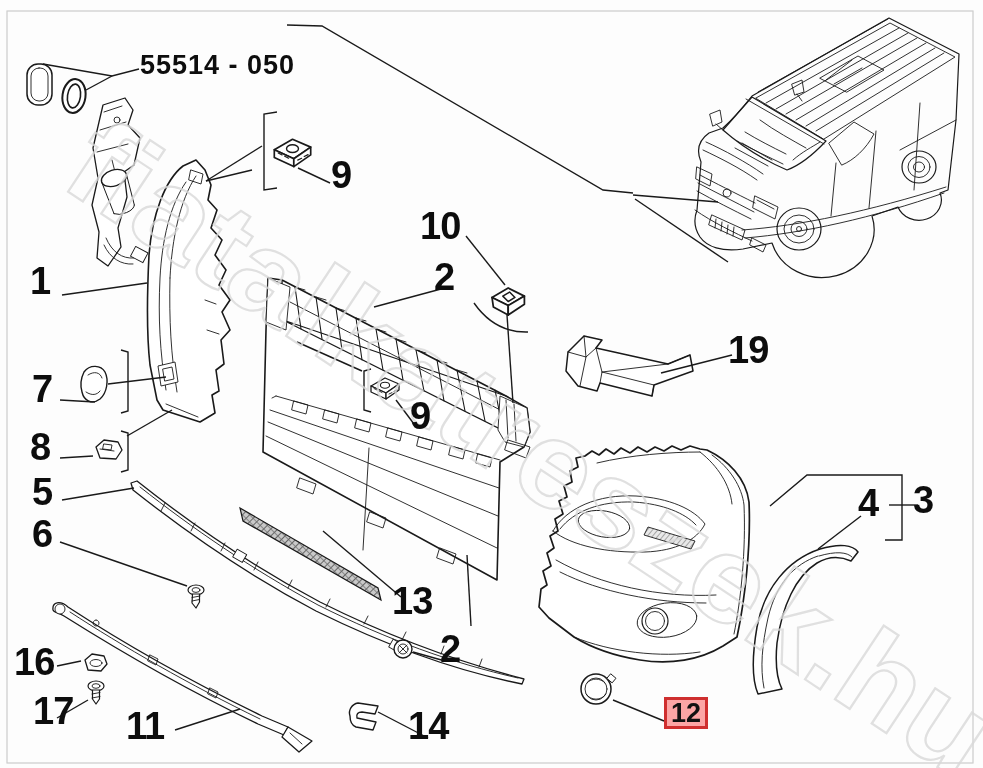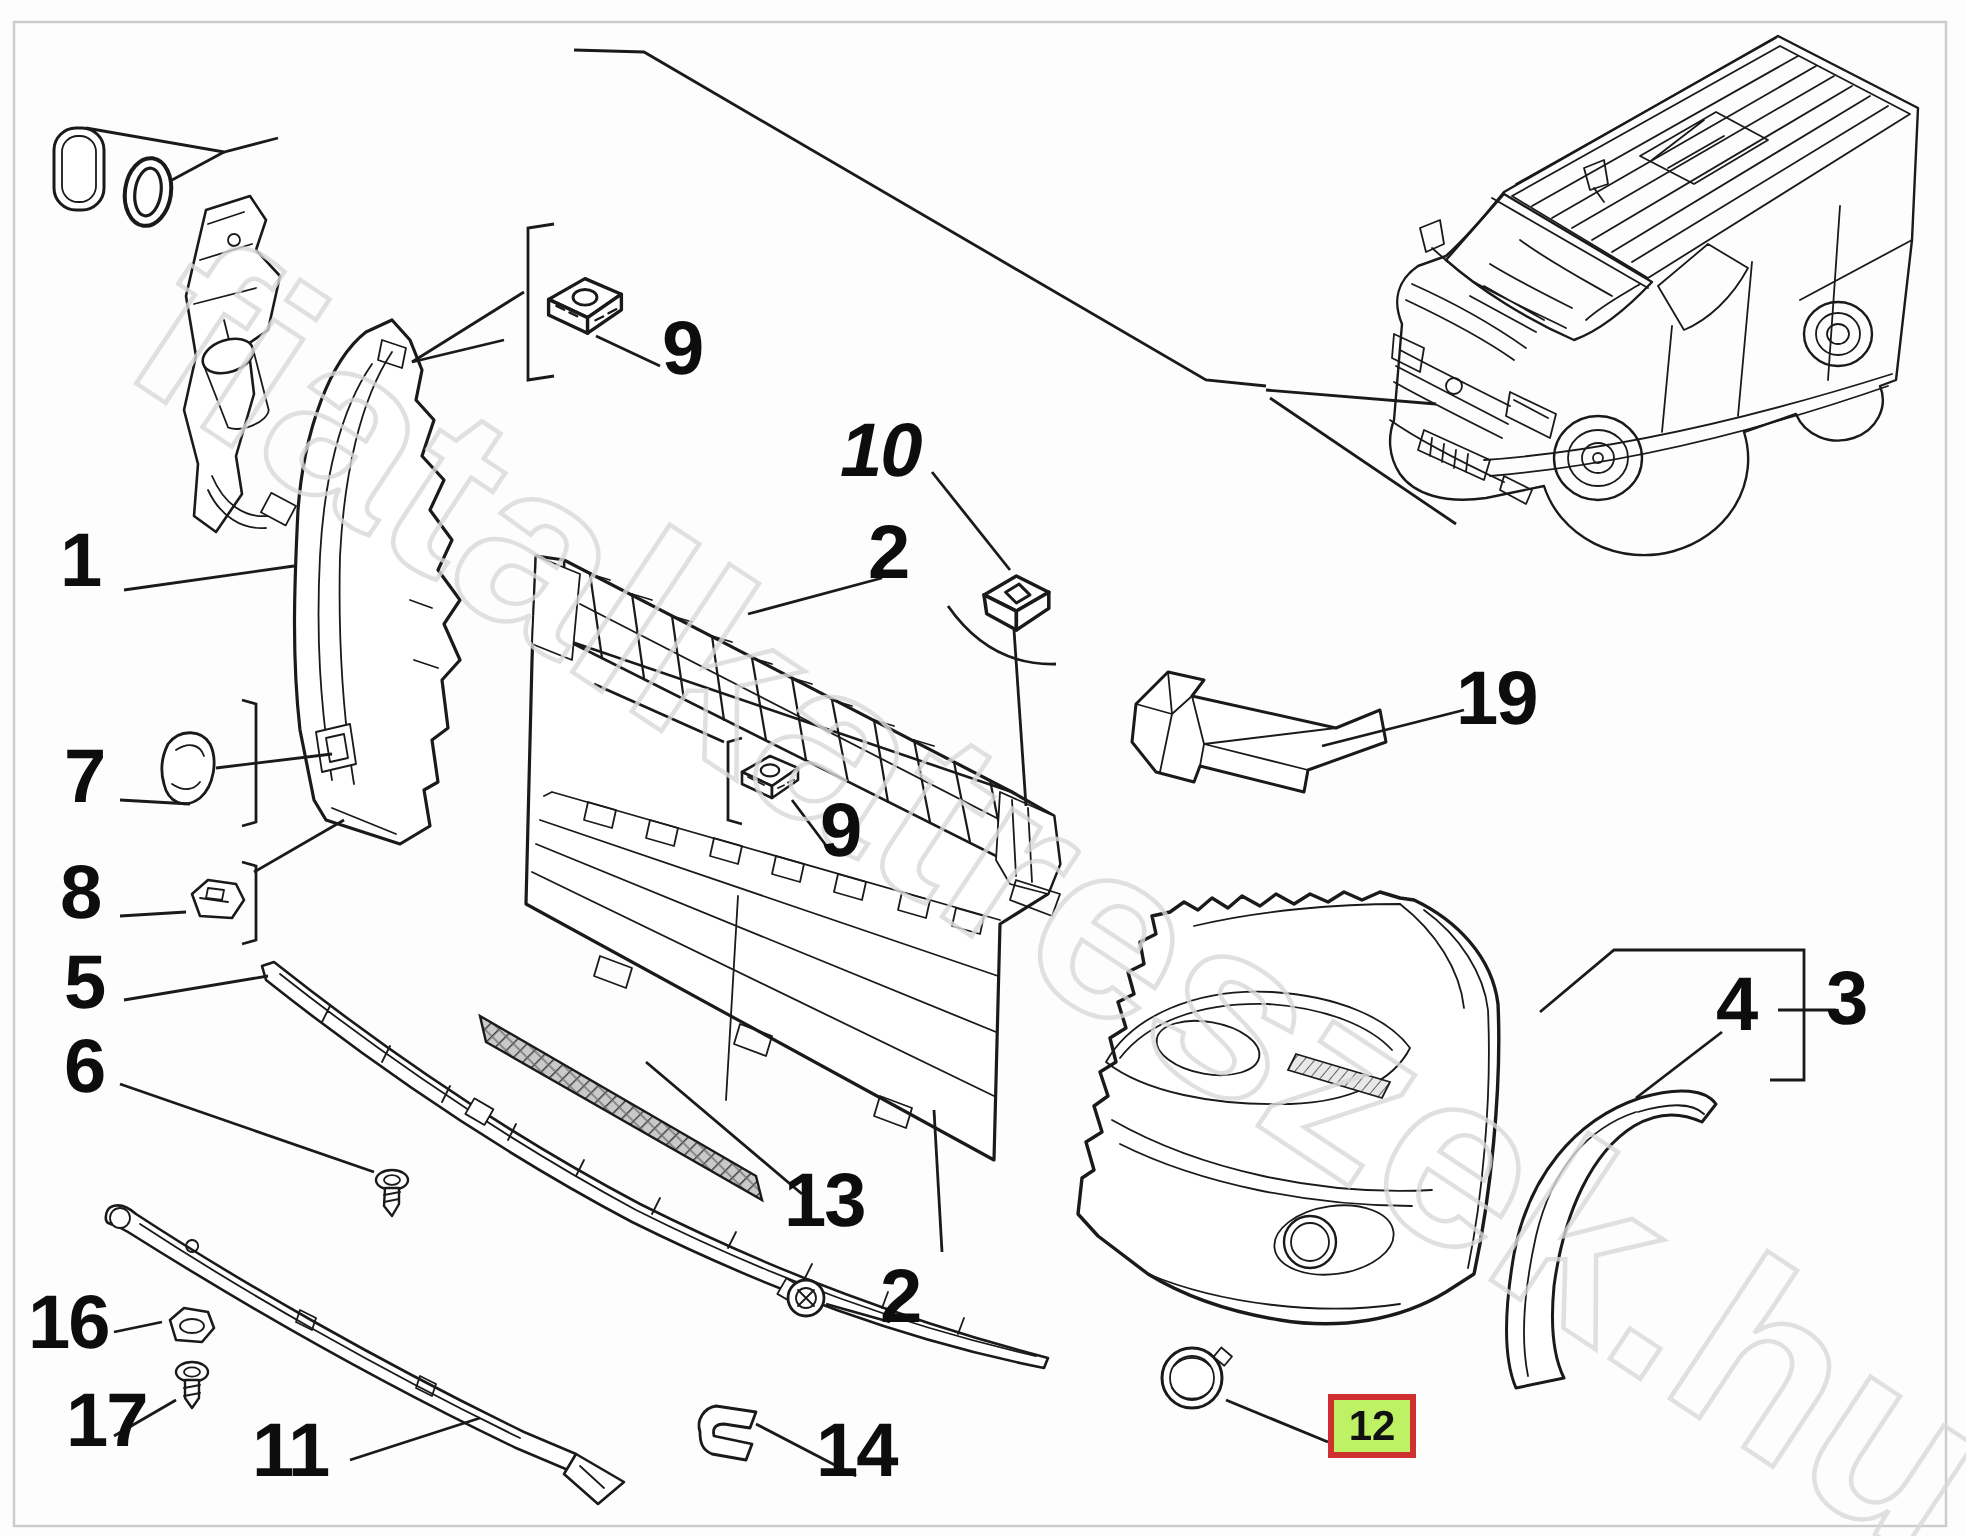--- a/index.html
+++ b/index.html
@@ -3,21 +3,21 @@
 <meta charset="utf-8">
 <style>
   html,body{margin:0;padding:0;background:#ffffff;}
   .stage{position:relative;width:983px;height:768px;background:#fdfdfd;overflow:hidden;
          font-family:"Liberation Sans", sans-serif;}
   .stage svg{position:absolute;left:0;top:0;}
   .callout{position:absolute;font-weight:bold;font-size:38px;color:#0d0d0d;line-height:1;
            letter-spacing:-1px;user-select:none;}
   .pn{position:absolute;font-weight:bold;font-size:27px;color:#0d0d0d;line-height:1;letter-spacing:1px;}
   .hl{position:absolute;display:flex;align-items:center;justify-content:center;
-      border:3px solid #cf2f2f;background:#bef264;font-weight:bold;font-size:21px;
+      border:3px solid #cf2f2f;background:#fca5a5;font-weight:bold;font-size:27px;
       color:#111;line-height:1;}
   .art{stroke:#1a1a1a;fill:none;stroke-linejoin:round;stroke-linecap:round;}
   .fw{stroke:#1a1a1a;fill:#ffffff;stroke-linejoin:round;}
   .thin{stroke-width:0.9;}
   .leader{stroke:#1a1a1a;stroke-width:1.4;fill:none;}
 </style>
 </head>
 <body>
 
 <div class="stage">
@@ -321,31 +321,32 @@
     <line x1="861" y1="516" x2="818" y2="549"></line>
     <polyline points="770,506 807,475 902,475 902,540 885,540"></polyline>
     <line x1="889" y1="505" x2="918" y2="505"></line>
   </g>
 
   <g opacity="0.8">
     <text transform="translate(58,185) rotate(33.5)" font-family="Liberation Sans, sans-serif" font-size="122" font-weight="bold" fill="none" stroke="#d9d9d9" stroke-width="2.2" textLength="1080" lengthAdjust="spacingAndGlyphs">fiatalkatreszek.hu</text>
   </g>
 </svg>
 
+<div class="pn" style="left:140px;top:52px;">55514 - 050</div>
 
 <div class="callout" style="left:30px;top:262px;">1</div>
 <div class="callout" style="left:32px;top:370px;">7</div>
 <div class="callout" style="left:30px;top:428px;">8</div>
 <div class="callout" style="left:32px;top:473px;">5</div>
 <div class="callout" style="left:32px;top:515px;">6</div>
 <div class="callout" style="left:14px;top:643px;text-align:center;">16</div>
 <div class="callout" style="left:14px;top:692px;margin-left:19px;">17</div>
 <div class="callout" style="left:126px;top:707px;">11</div>
 <div class="callout" style="left:331px;top:156px;">9</div>
-<div class="callout" style="left:420px;top:207px;font-style:italic;">10</div>
+<div class="callout" style="left:420px;top:207px;">10</div>
 <div class="callout" style="left:434px;top:258px;">2</div>
 <div class="callout" style="left:410px;top:397px;">9</div>
 <div class="callout" style="left:728px;top:331px;">19</div>
 <div class="callout" style="left:392px;top:582px;">13</div>
 <div class="callout" style="left:440px;top:630px;">2</div>
 <div class="callout" style="left:408px;top:707px;">14</div>
 <div class="callout" style="left:858px;top:484px;">4</div>
 <div class="callout" style="left:913px;top:481px;">3</div>
 
 <div class="hl" style="left:664px;top:697px;width:38px;height:26px;">12</div>

